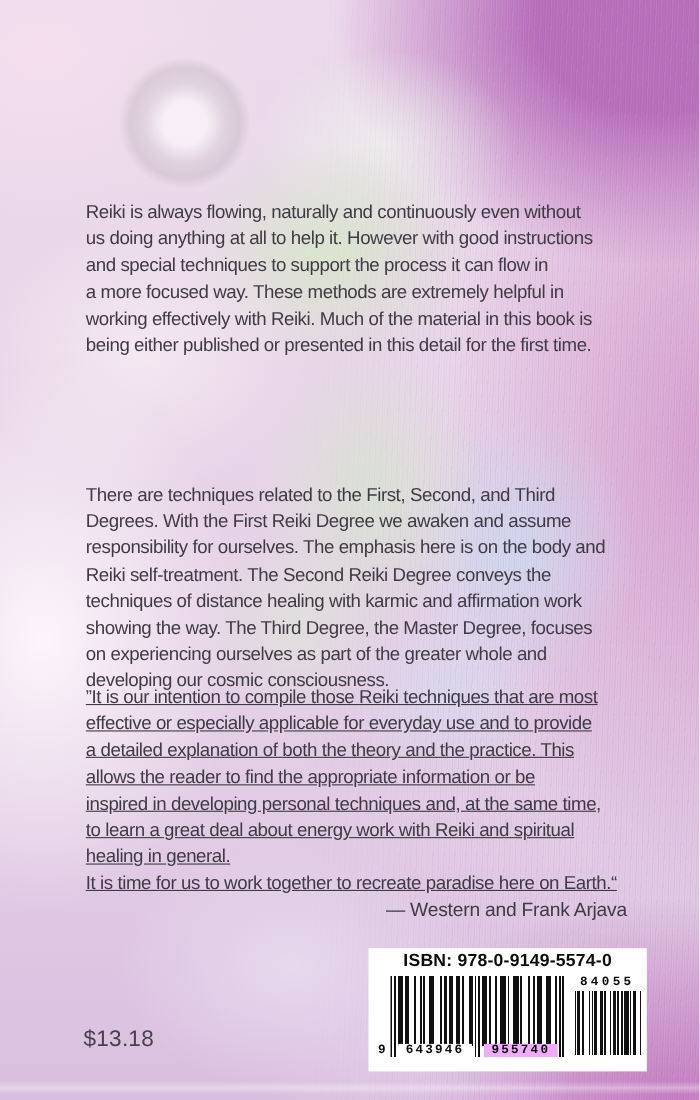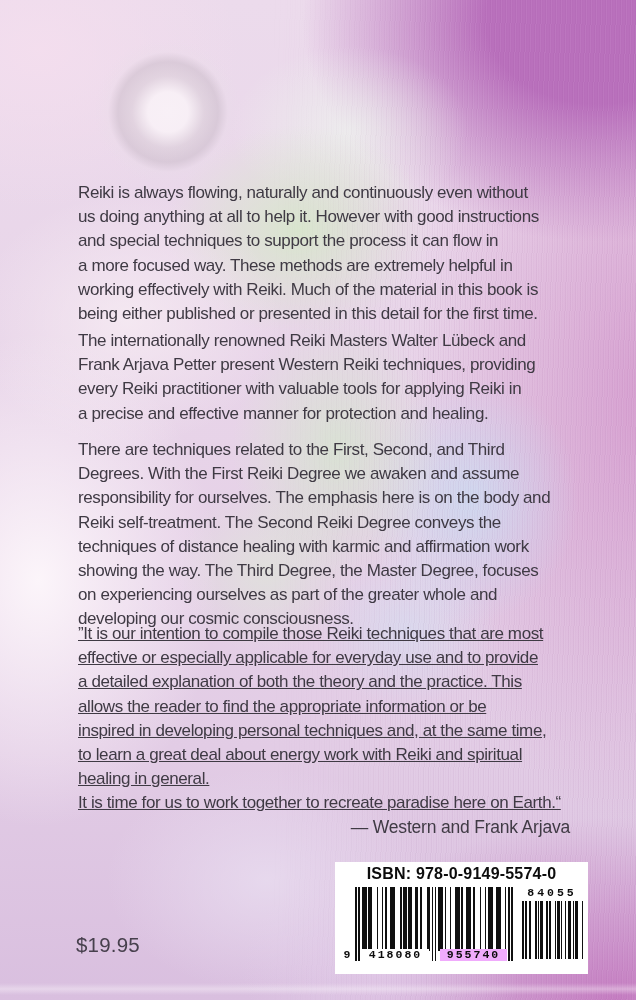--- a/index.html
+++ b/index.html
@@ -103,43 +103,39 @@
 
   <div class="texture"></div>
   <div class="bottom-band"></div>
 
   <p class="body-par p1">Reiki is always flowing, naturally and continuously even without
 us doing anything at all to help it. However with good instructions
 and special techniques to support the process it can flow in
 a more focused way. These methods are extremely helpful in
 working effectively with Reiki. Much of the material in this book is
 being either published or presented in this detail for the first time.</p>
-  <p class="body-par p2">The internationally renowned Reiki Masters Walter Lübeck and
-Frank Arjava Petter present Western Reiki techniques, providing
-every Reiki practitioner with valuable tools for applying Reiki in
-a precise and effective manner for protection and healing.</p>
   <p class="body-par p3">There are techniques related to the First, Second, and Third
 Degrees. With the First Reiki Degree we awaken and assume
 responsibility for ourselves. The emphasis here is on the body and
 Reiki self-treatment. The Second Reiki Degree conveys the
 techniques of distance healing with karmic and affirmation work
 showing the way. The Third Degree, the Master Degree, focuses
 on experiencing ourselves as part of the greater whole and
 developing our cosmic consciousness.</p>
   <p class="body-par p4">”It is our intention to compile those Reiki techniques that are most
 effective or especially applicable for everyday use and to provide
 a detailed explanation of both the theory and the practice. This
 allows the reader to find the appropriate information or be
 inspired in developing personal techniques and, at the same time,
 to learn a great deal about energy work with Reiki and spiritual
 healing in general.
 It is time for us to work together to recreate paradise here on Earth.“</p>
 
   <p class="attribution">— Western and Frank Arjava</p>
-  <p class="price">$19.95</p>
+  <p class="price">$13.18</p>
 
   <div class="barcode-panel">
     <div class="isbn-text">ISBN: 978-0-9149-5574-0</div>
 
     <div class="ean-wrap">
       <div class="ean-bars"><svg viewBox="0 0 95 60" preserveAspectRatio="none" shape-rendering="crispEdges" style="width:100%;height:100%;fill:#101010">
             <rect x="0" y="0" width="1" height="60"></rect>
             <rect x="2" y="0" width="1" height="60"></rect>
             <rect x="4" y="0" width="1" height="52"></rect>
             <rect x="5" y="0" width="1" height="52"></rect>
@@ -183,21 +179,21 @@
             <rect x="81" y="0" width="1" height="52"></rect>
             <rect x="82" y="0" width="1" height="52"></rect>
             <rect x="85" y="0" width="1" height="52"></rect>
             <rect x="86" y="0" width="1" height="52"></rect>
             <rect x="87" y="0" width="1" height="52"></rect>
             <rect x="90" y="0" width="1" height="52"></rect>
             <rect x="92" y="0" width="1" height="60"></rect>
             <rect x="94" y="0" width="1" height="60"></rect>
           </svg></div>
       <div class="bc-digit ean-lead">9</div>
-      <div class="bc-digit ean-left">418080</div>
+      <div class="bc-digit ean-left">643946</div>
       <div class="bc-digit ean-right">955740</div>
     </div>
 
     <div class="addon-wrap">
       <div class="bc-digit addon-digits">84055</div>
       <div class="addon-bars"><svg viewBox="0 0 48 60" preserveAspectRatio="none" shape-rendering="crispEdges" style="width:100%;height:100%;fill:#101010">
             <rect x="1" y="0" width="1" height="60"></rect>
             <rect x="3" y="0" width="1" height="60"></rect>
             <rect x="4" y="0" width="1" height="60"></rect>
             <rect x="6" y="0" width="1" height="60"></rect>

